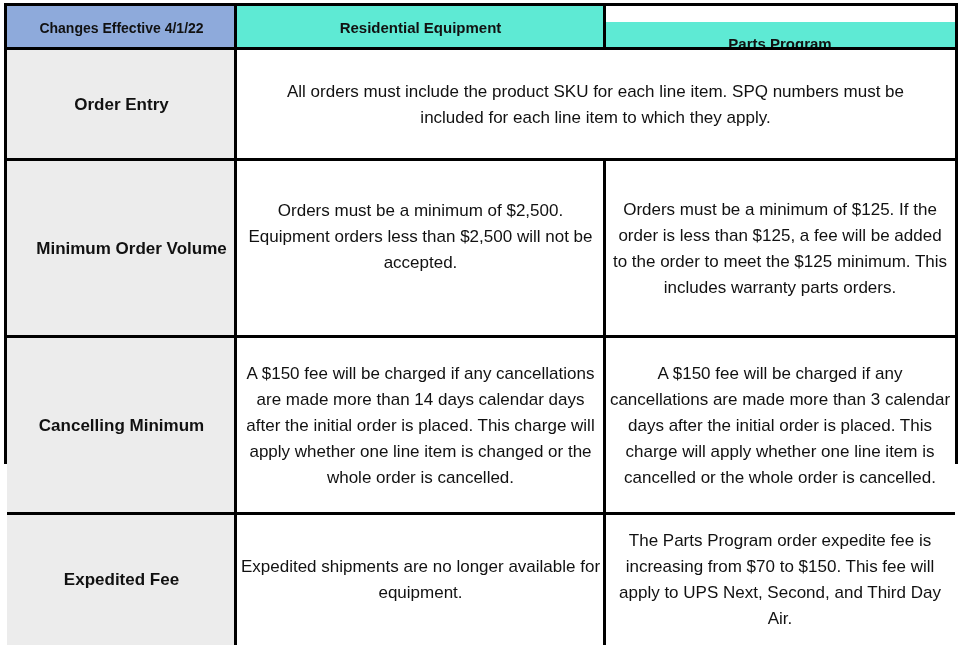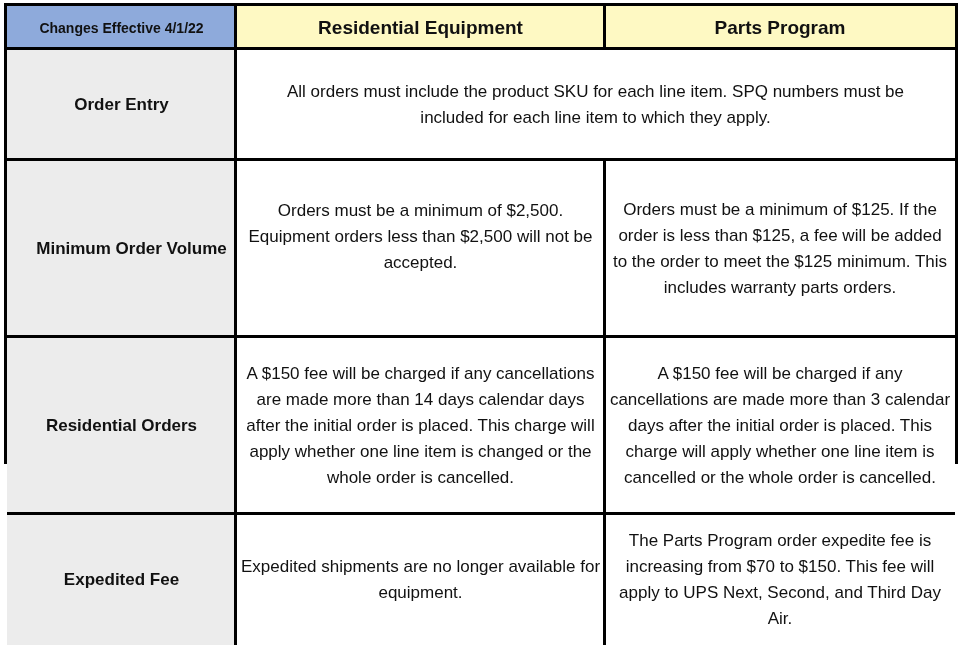--- a/index.html
+++ b/index.html
@@ -3,44 +3,44 @@
 <meta charset="utf-8">
 <style>
   html, body { margin: 0; padding: 0; background: #ffffff; }
   body { width: 965px; height: 654px; position: relative; overflow: hidden;
          font-family: "Liberation Sans", "DejaVu Sans", sans-serif; color: #111; }
   .tbl { position: absolute; left: 4px; top: 3px; width: 954px; height: 461px;
          border: 3px solid #000; box-sizing: border-box; }
   .cell { position: absolute; box-sizing: border-box; display: flex;
           align-items: center; justify-content: center; text-align: center;
           padding: 0 4px; }
-  .hdr { background: #fef9c3; font-weight: bold; font-size: 19px; }
+  .hdr { background: #5eead4; font-weight: bold; font-size: 15px; }
   .hdr.first { background: #8eaadb; font-size: 14px; }
   .rowlabel { background: #ececec; font-weight: bold; font-size: 17px; }
   .body { background: #ffffff; font-size: 17px; line-height: 26px; }
   .vline { position: absolute; width: 3px; background: #000; }
   .hline { position: absolute; height: 3px; background: #000; }
 </style>
 </head>
 <body>
 
 <div class="tbl">
 
   <div class="cell hdr first" style="left:0;top:0;width:229px;height:43px;">Changes Effective 4/1/22</div>
   <div class="cell hdr" style="left:229px;top:0;width:369px;height:43px;">Residential Equipment</div>
-  <div class="cell hdr" style="left:598px;top:0;width:350px;height:43px;">Parts Program</div>
+  <div class="cell hdr" style="left:598px;top:16px;width:350px;height:43px;">Parts Program</div>
 
   <div class="cell body" style="left:229px;top:43px;width:719px;height:111px;padding:0 20px;">All orders must include the product SKU for each line item. SPQ numbers must be included for each line item to which they apply.</div>
   <div class="cell rowlabel" style="left:0;top:43px;width:229px;height:111px;">Order Entry</div>
 
   <div class="cell rowlabel" style="left:0;top:154px;width:229px;height:177px;padding-left:24px;">Minimum Order Volume</div>
   <div class="cell body" style="left:229px;top:142px;width:369px;height:177px;">Orders must be a minimum of $2,500. Equipment orders less than $2,500 will not be accepted.</div>
   <div class="cell body" style="left:598px;top:154px;width:350px;height:177px;">Orders must be a minimum of $125. If the order is less than $125, a fee will be added to the order to meet the $125 minimum. This includes warranty parts orders.</div>
 
-  <div class="cell rowlabel" style="left:0;top:331px;width:229px;height:177px;">Residential Orders</div>
+  <div class="cell rowlabel" style="left:0;top:331px;width:229px;height:177px;">Cancelling Minimum</div>
   <div class="cell body" style="left:229px;top:331px;width:369px;height:177px;">A $150 fee will be charged if any cancellations are made more than 14 days calendar days after the initial order is placed. This charge will apply whether one line item is changed or the whole order is cancelled.</div>
   <div class="cell body" style="left:598px;top:331px;width:350px;height:177px;">A $150 fee will be charged if any cancellations are made more than 3 calendar days after the initial order is placed. This charge will apply whether one line item is cancelled or the whole order is cancelled.</div>
 
   <div class="cell rowlabel" style="left:0;top:508px;width:229px;height:131px;">Expedited Fee</div>
   <div class="cell body" style="left:229px;top:508px;width:369px;height:131px;">Expedited shipments are no longer available for equipment.</div>
   <div class="cell body" style="left:598px;top:508px;width:350px;height:131px;">The Parts Program order expedite fee is increasing from $70 to $150. This fee will apply to UPS Next, Second, and Third Day Air.</div>
 
   <div class="vline" style="left:227px;top:0;height:639px;"></div>
   <div class="vline" style="left:596px;top:0;height:43px;"></div>
   <div class="vline" style="left:596px;top:154px;height:485px;"></div>

